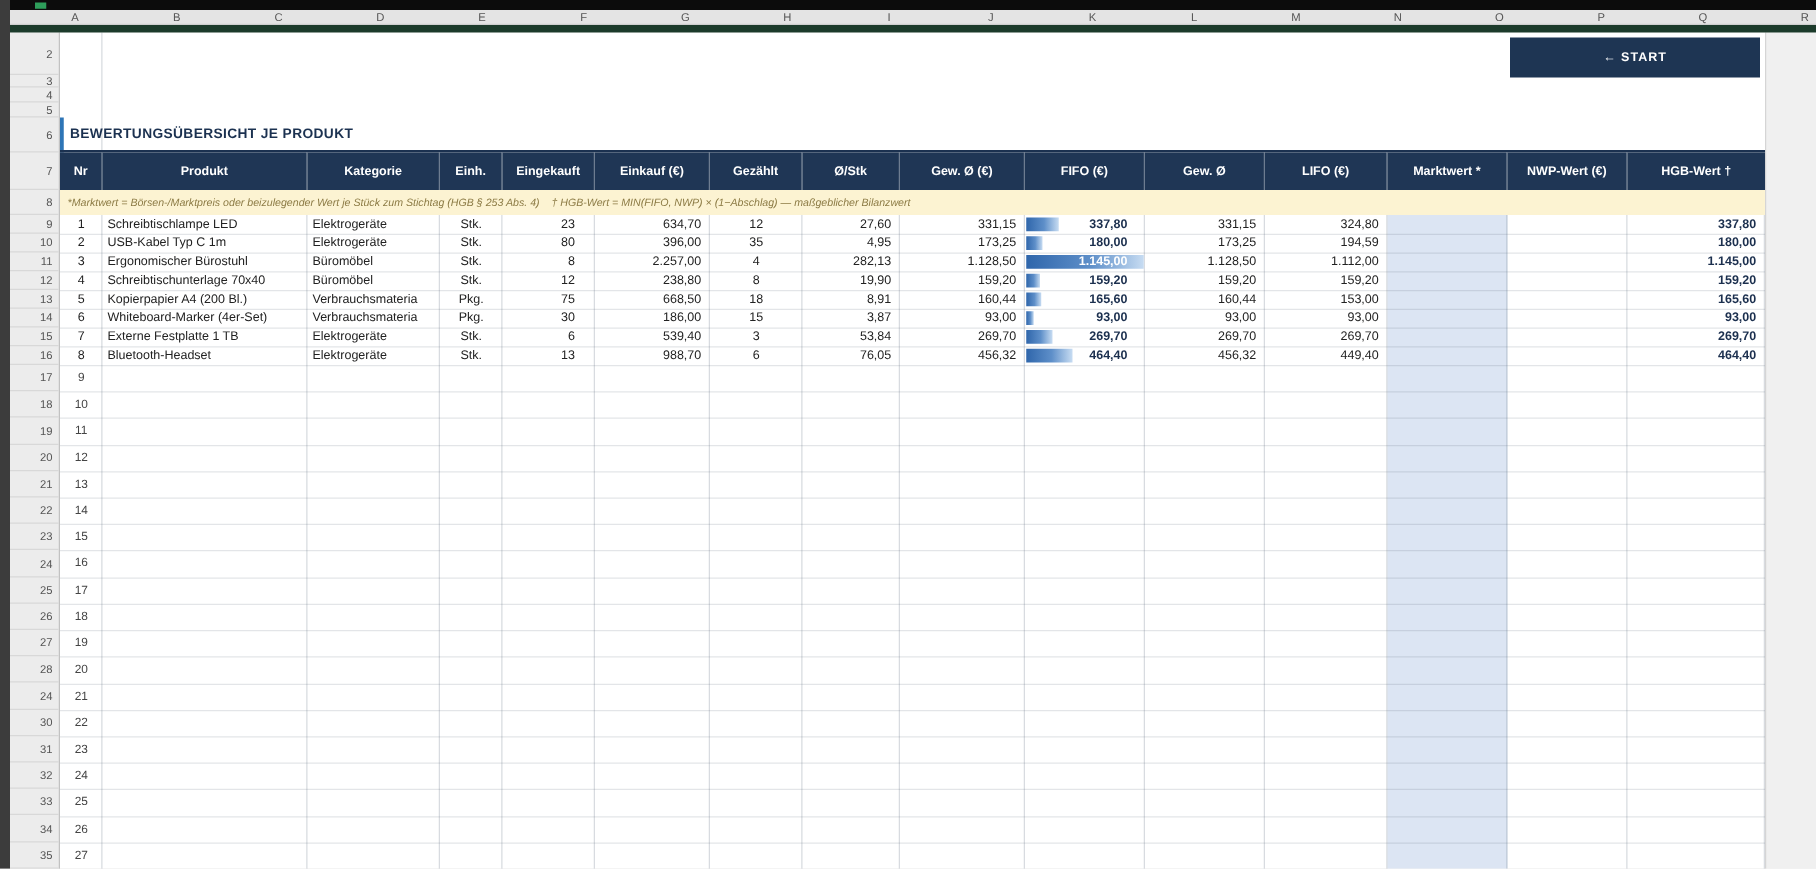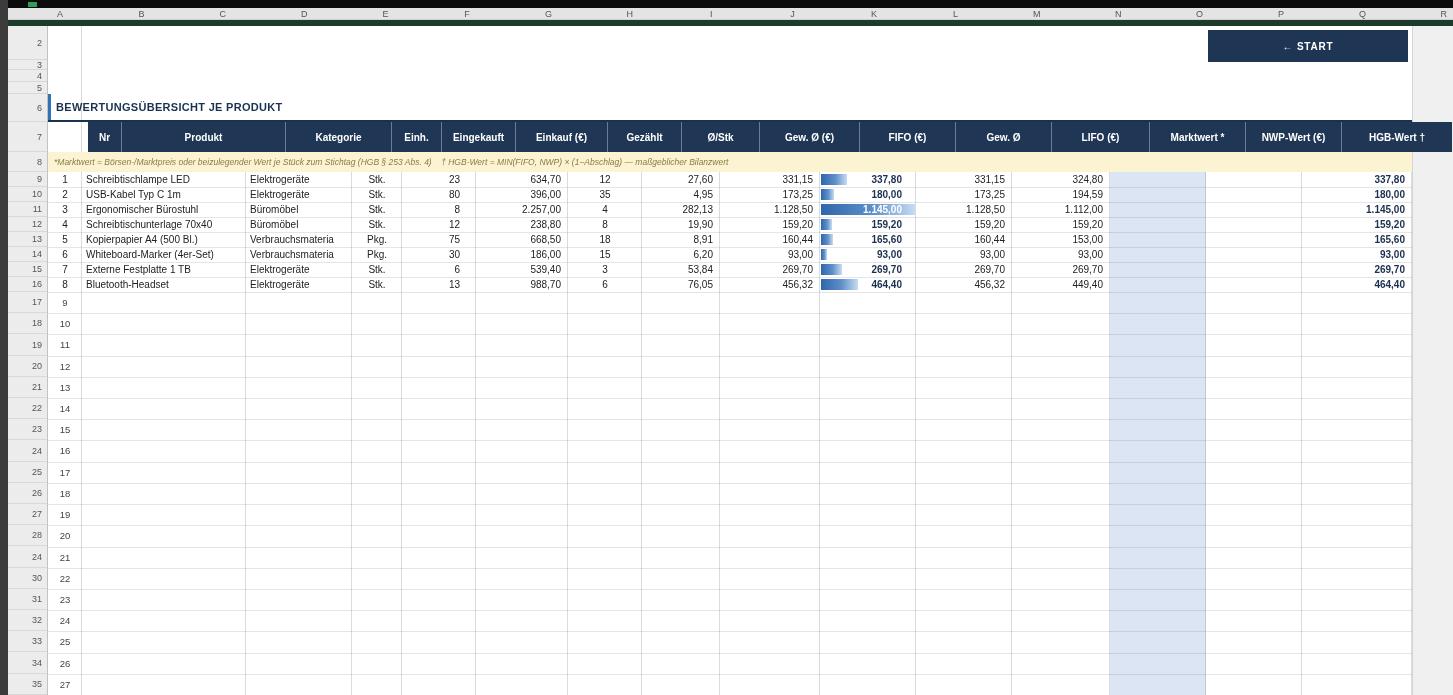--- a/index.html
+++ b/index.html
@@ -166,21 +166,21 @@
     <div class="right-gray"></div>
 
     <div class="start-btn">← START</div>
 
     <div class="section-accent"></div>
     <div class="section-row">
       <span>BEWERTUNGSÜBERSICHT JE PRODUKT</span>
     </div>
 
     <div class="thead" id="thead">
-        <div class="th" style="width: 34px; margin-left: 40px;">Nr</div>
+        <div class="th" style="width: 34px;">Nr</div>
         <div class="th" style="width: 164px;">Produkt</div>
         <div class="th" style="width: 106px;">Kategorie</div>
         <div class="th" style="width: 50px;">Einh.</div>
         <div class="th" style="width: 74px;">Eingekauft</div>
         <div class="th" style="width: 92px;">Einkauf (€)</div>
         <div class="th" style="width: 74px;">Gezählt</div>
         <div class="th" style="width: 78px;">Ø/Stk</div>
         <div class="th" style="width: 100px;">Gew. Ø (€)</div>
         <div class="th" style="width: 96px;">FIFO (€)</div>
         <div class="th" style="width: 96px;">Gew. Ø</div>
@@ -266,21 +266,21 @@
             <span class="bar-text">159,20</span>
           </div>
           <div class="cell al-right" style="width: 96px;">159,20</div>
           <div class="cell al-right" style="width: 98px;">159,20</div>
           <div class="cell al-right" style="width: 96px;"></div>
           <div class="cell al-right" style="width: 96px;"></div>
           <div class="cell al-right bold" style="width: 110px;">159,20</div>
         </div>
         <div class="drow" style="top: 206px;">
           <div class="cell al-center" style="width: 34px;">5</div>
-          <div class="cell al-left" style="width: 164px;">Kopierpapier A4 (500 Bl.)</div>
+          <div class="cell al-left" style="width: 164px;">Kopierpapier A4 (200 Bl.)</div>
           <div class="cell al-left" style="width: 106px;">Verbrauchsmateria</div>
           <div class="cell al-center" style="width: 50px;">Pkg.</div>
           <div class="cell al-right" style="width: 74px; padding-right: 16px;">75</div>
           <div class="cell al-right" style="width: 92px;">668,50</div>
           <div class="cell al-center" style="width: 74px;">18</div>
           <div class="cell al-right" style="width: 78px;">8,91</div>
           <div class="cell al-right" style="width: 100px;">160,44</div>
           <div class="cell al-right bold" style="width: 96px;">
             <div class="databar" style="width: calc(14.5% - 2px);"></div>
             <span class="bar-text">165,60</span>
@@ -292,21 +292,21 @@
           <div class="cell al-right bold" style="width: 110px;">165,60</div>
         </div>
         <div class="drow" style="top: 221px;">
           <div class="cell al-center" style="width: 34px;">6</div>
           <div class="cell al-left" style="width: 164px;">Whiteboard-Marker (4er-Set)</div>
           <div class="cell al-left" style="width: 106px;">Verbrauchsmateria</div>
           <div class="cell al-center" style="width: 50px;">Pkg.</div>
           <div class="cell al-right" style="width: 74px; padding-right: 16px;">30</div>
           <div class="cell al-right" style="width: 92px;">186,00</div>
           <div class="cell al-center" style="width: 74px;">15</div>
-          <div class="cell al-right" style="width: 78px;">6,20</div>
+          <div class="cell al-right" style="width: 78px;">3,87</div>
           <div class="cell al-right" style="width: 100px;">93,00</div>
           <div class="cell al-right bold" style="width: 96px;">
             <div class="databar" style="width: calc(8.1% - 2px);"></div>
             <span class="bar-text">93,00</span>
           </div>
           <div class="cell al-right" style="width: 96px;">93,00</div>
           <div class="cell al-right" style="width: 98px;">93,00</div>
           <div class="cell al-right" style="width: 96px;"></div>
           <div class="cell al-right" style="width: 96px;"></div>
           <div class="cell al-right bold" style="width: 110px;">93,00</div>

